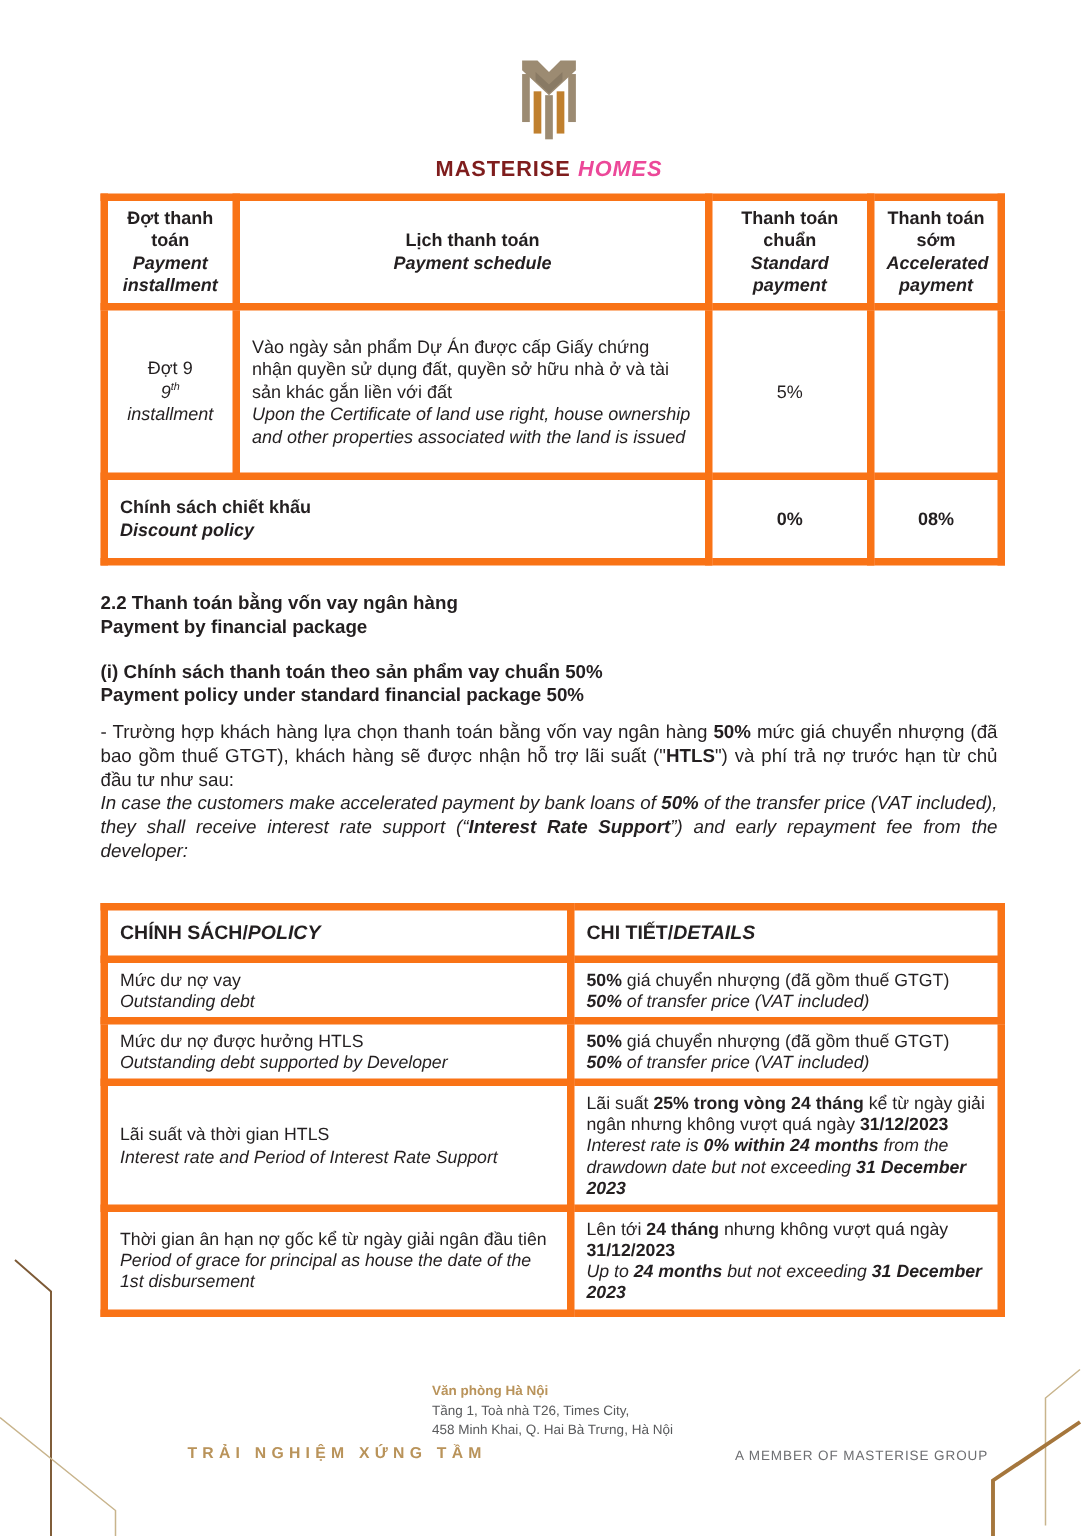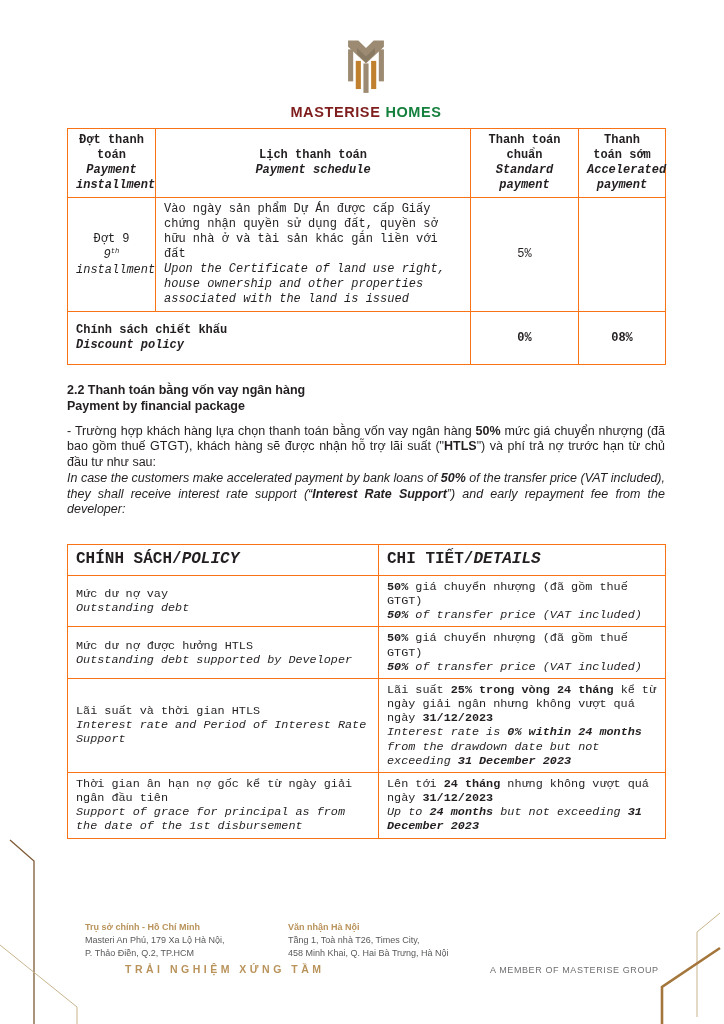--- a/index.html
+++ b/index.html
@@ -7,35 +7,35 @@
         font-family:"Liberation Sans","DejaVu Sans",sans-serif;color:#231f20;overflow:hidden;}
   .content{position:absolute;left:67px;top:0;width:598px;}
   .b{font-weight:700;}
   .i{font-style:italic;}
   sup{font-size:0.6em;}
 
   
   .logo-block{margin-top:36px;text-align:center;}
   .wordmark{margin-top:4px;font-size:14.5px;font-weight:700;letter-spacing:0.6px;}
   .wm1{color:#7f1d1d;}
-  .wm2{color:#15803d;margin-left:5px;}
+  .wm2{color:#ec4899;margin-left:5px;font-style:italic;}
 
   
   table{border-collapse:collapse;width:598px;table-layout:fixed;margin-top:8px;}
-  td,th{border:1px solid #f97316;padding:4px 8px;vertical-align:middle;font-size:12px;line-height:1.25;font-family:Liberation Mono, monospace;}
+  td,th{border:5px solid #f97316;padding:4px 8px;vertical-align:middle;font-size:12px;line-height:1.25;}
   .t1 col.c1{width:88px;} .t1 col.c2{width:315px;} .t1 col.c3{width:108px;} .t1 col.c4{width:87px;}
   .t1 tr.head td{height:56px;text-align:center;font-weight:700;}
   .t1 tr.head .en{font-style:italic;}
   .t1 .center{text-align:center;}
   .t1 tr.r1 td{height:100px;}
   .t1 .desc .en{font-style:italic;}
   .t1 tr.discount td{height:44px;}
   .t2 col.p{width:311px;} .t2 col.d{width:287px;}
   .t2 td{font-size:11.8px;line-height:1.2;padding:4px 8px;}
-  .t2 tr.head td{font-weight:700;font-size:16px;height:22px;text-align:left;}
+  .t2 tr.head td{font-weight:700;font-size:13px;height:22px;text-align:left;}
   .t2 .policy .en{font-style:italic;}
 
   
   .sec{margin-top:18px;font-size:12.5px;line-height:1.26;}
   .sec .hblock{font-weight:700;}
   .sec .hblock .en{}
   .sec .sub{margin-top:14px;}
   .para{margin-top:9px;text-align:justify;}
   .para .line{display:block;}
 
@@ -122,20 +122,24 @@
         <td class="center b">08%</td>
       </tr>
     </tbody>
       </table>
 
     <section class="sec">
       <div class="hblock">
         <div>2.2 Thanh toán bằng vốn vay ngân hàng</div>
         <div class="en">Payment by financial package</div>
       </div>
+      <div class="hblock sub">
+        <div>(i) Chính sách thanh toán theo sản phẩm vay chuẩn 50%</div>
+        <div class="en">Payment policy under standard financial package 50%</div>
+      </div>
       <div class="para">
         <span class="line"><span>- Trường hợp khách hàng lựa chọn thanh toán bằng vốn vay ngân hàng </span><span class="b">50%</span><span> mức giá chuyển nhượng (đã bao gồm thuế GTGT), khách hàng sẽ được nhận hỗ trợ lãi suất ("</span><span class="b">HTLS</span><span>") và phí trả nợ trước hạn từ chủ đầu tư như sau:</span></span>
         <span class="line"><span class="i">In case the customers make accelerated payment by bank loans of </span><span class="b i">50%</span><span class="i"> of the transfer price (VAT included), they shall receive interest rate support (“</span><span class="b i">Interest Rate Support</span><span class="i">”) and early repayment fee from the developer:</span></span>
       </div>
     </section>
 
     <table class="t2" style="margin-top:26px;">
       <colgroup>
           <col class="p">
           <col class="d">
@@ -171,21 +175,21 @@
           <div class="en">Interest rate and Period of Interest Rate Support</div>
         </td>
         <td>
           <div><span>Lãi suất </span><span class="b">25% trong vòng 24 tháng</span><span> kể từ ngày giải ngân nhưng không vượt quá ngày </span><span class="b">31/12/2023</span></div>
           <div><span class="i">Interest rate is </span><span class="b i">0% within 24 months</span><span class="i"> from the drawdown date but not exceeding </span><span class="b i">31 December 2023</span></div>
         </td>
       </tr>
       <tr>
         <td class="policy">
           <div>Thời gian ân hạn nợ gốc kể từ ngày giải ngân đầu tiên</div>
-          <div class="en">Support of grace for principal as from the date of the 1st disbursement</div>
+          <div class="en">Period of grace for principal as house the date of the 1st disbursement</div>
         </td>
         <td>
           <div><span>Lên tới </span><span class="b">24 tháng</span><span> nhưng không vượt quá ngày </span><span class="b">31/12/2023</span></div>
           <div><span class="i">Up to </span><span class="b i">24 months</span><span class="i"> but not exceeding </span><span class="b i">31 December 2023</span></div>
         </td>
       </tr>
     </tbody>
       </table>
 
   </div>
@@ -193,27 +197,22 @@
   <svg class="deco deco-left" width="100" height="189" viewBox="0 0 100 189">
     <polyline points="10,5 34,26 34,189" fill="none" stroke="#7d5a36" stroke-width="1.3"></polyline>
     <polyline points="0,110 77,172 77,189" fill="none" stroke="#c8b48c" stroke-width="1"></polyline>
   </svg>
   <svg class="deco deco-right" width="75" height="115" viewBox="0 0 75 115">
     <polyline points="48,108 48,23 71,4" fill="none" stroke="#c8b48c" stroke-width="1"></polyline>
     <polyline points="13,115 13,78 71,39" fill="none" stroke="#a5763c" stroke-width="2.6"></polyline>
   </svg>
 
   <footer class="footer">
-    <div class="fcol fc1">
-      <div class="ftitle">Trụ sở chính - Hồ Chí Minh</div>
-      <div>Masteri An Phú, 179 Xa Lộ Hà Nội,</div>
-      <div>P. Thảo Điền, Q.2, TP.HCM</div>
-    </div>
     <div class="fcol fc2">
-      <div class="ftitle">Văn nhận Hà Nội</div>
+      <div class="ftitle">Văn phòng Hà Nội</div>
       <div>Tầng 1, Toà nhà T26, Times City,</div>
       <div>458 Minh Khai, Q. Hai Bà Trưng, Hà Nội</div>
     </div>
     <div class="tagline">TRẢI NGHIỆM XỨNG TẦM</div>
     <div class="member">A MEMBER OF MASTERISE GROUP</div>
   </footer>
 
 </div>
 
 </body></html>

